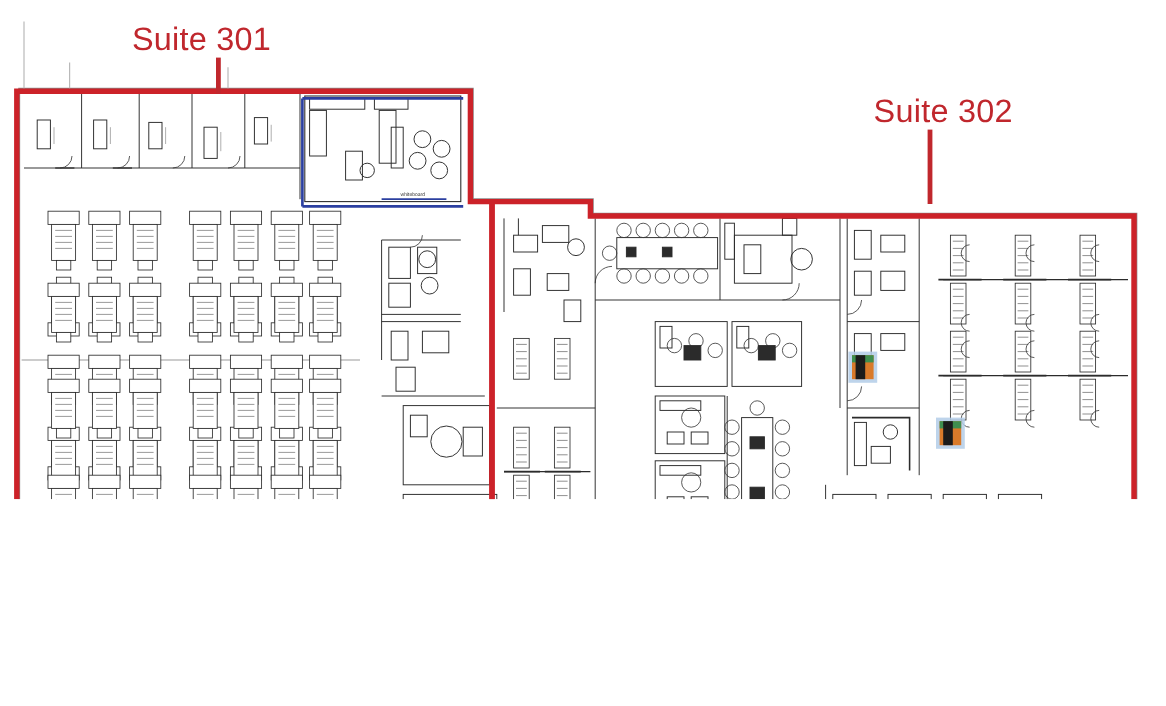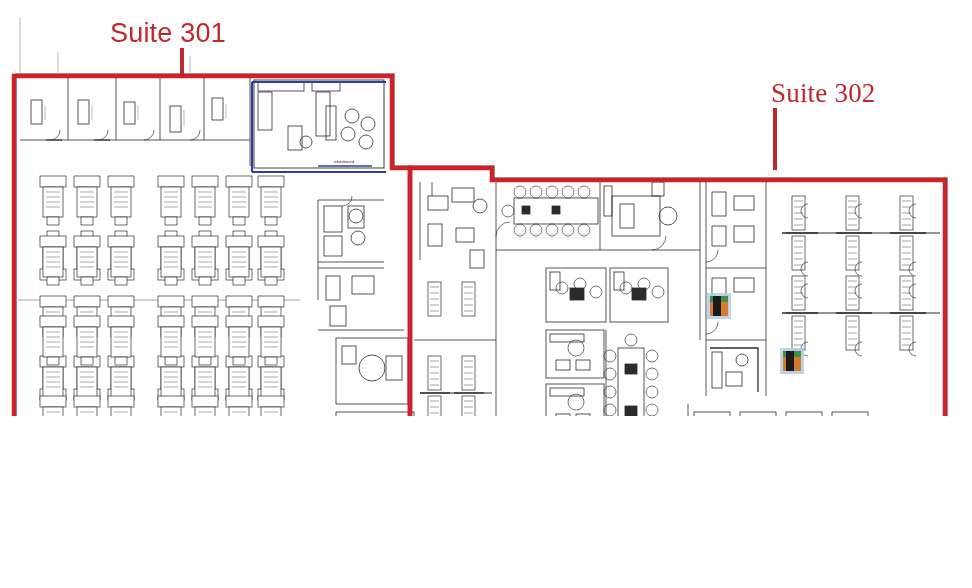--- a/index.html
+++ b/index.html
@@ -9,21 +9,21 @@
   .suite-label{
     position:absolute;
     color:#c0272d;
     font-family:"Liberation Sans",sans-serif;
     font-size:27px;
     font-weight:400;
     letter-spacing:0.2px;
     white-space:nowrap;
   }
   #label-301{left:110px;top:18px;}
-  #label-302{left:771px;top:78px;font-family:Liberation Serif, serif;}
+  #label-302{left:728px;top:78px;}
 </style>
 </head>
 <body>
 
 <div id="page">
 
   <svg id="plan" viewBox="0 0 972 588">
     <defs>
 
       <g id="cube">

